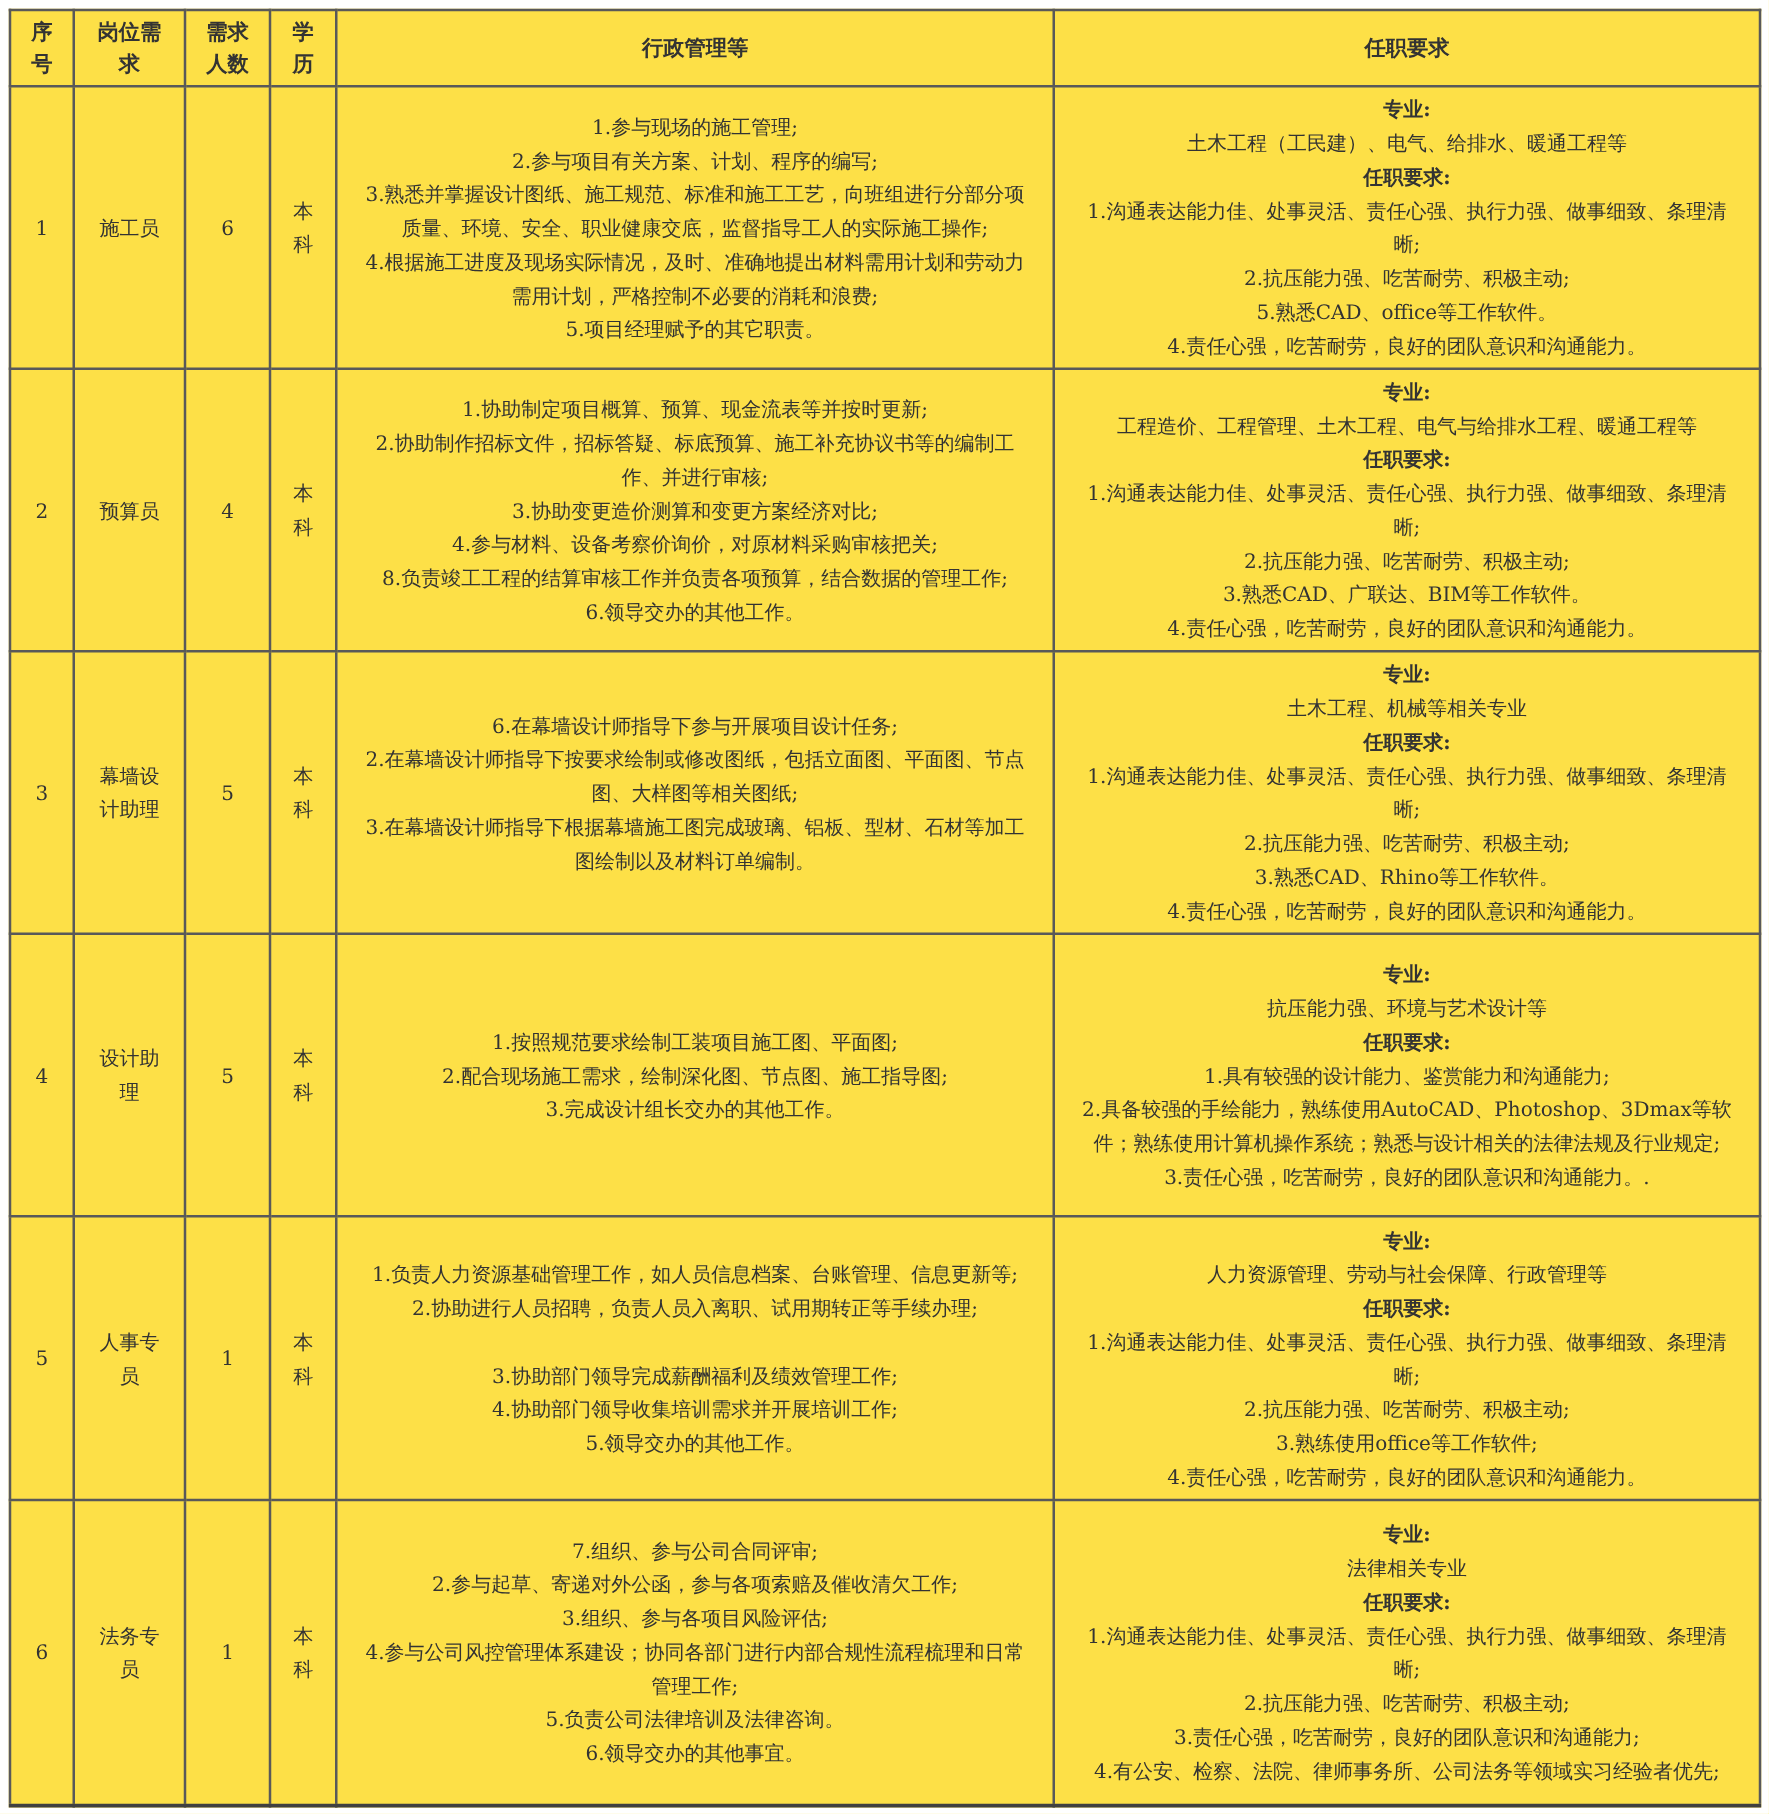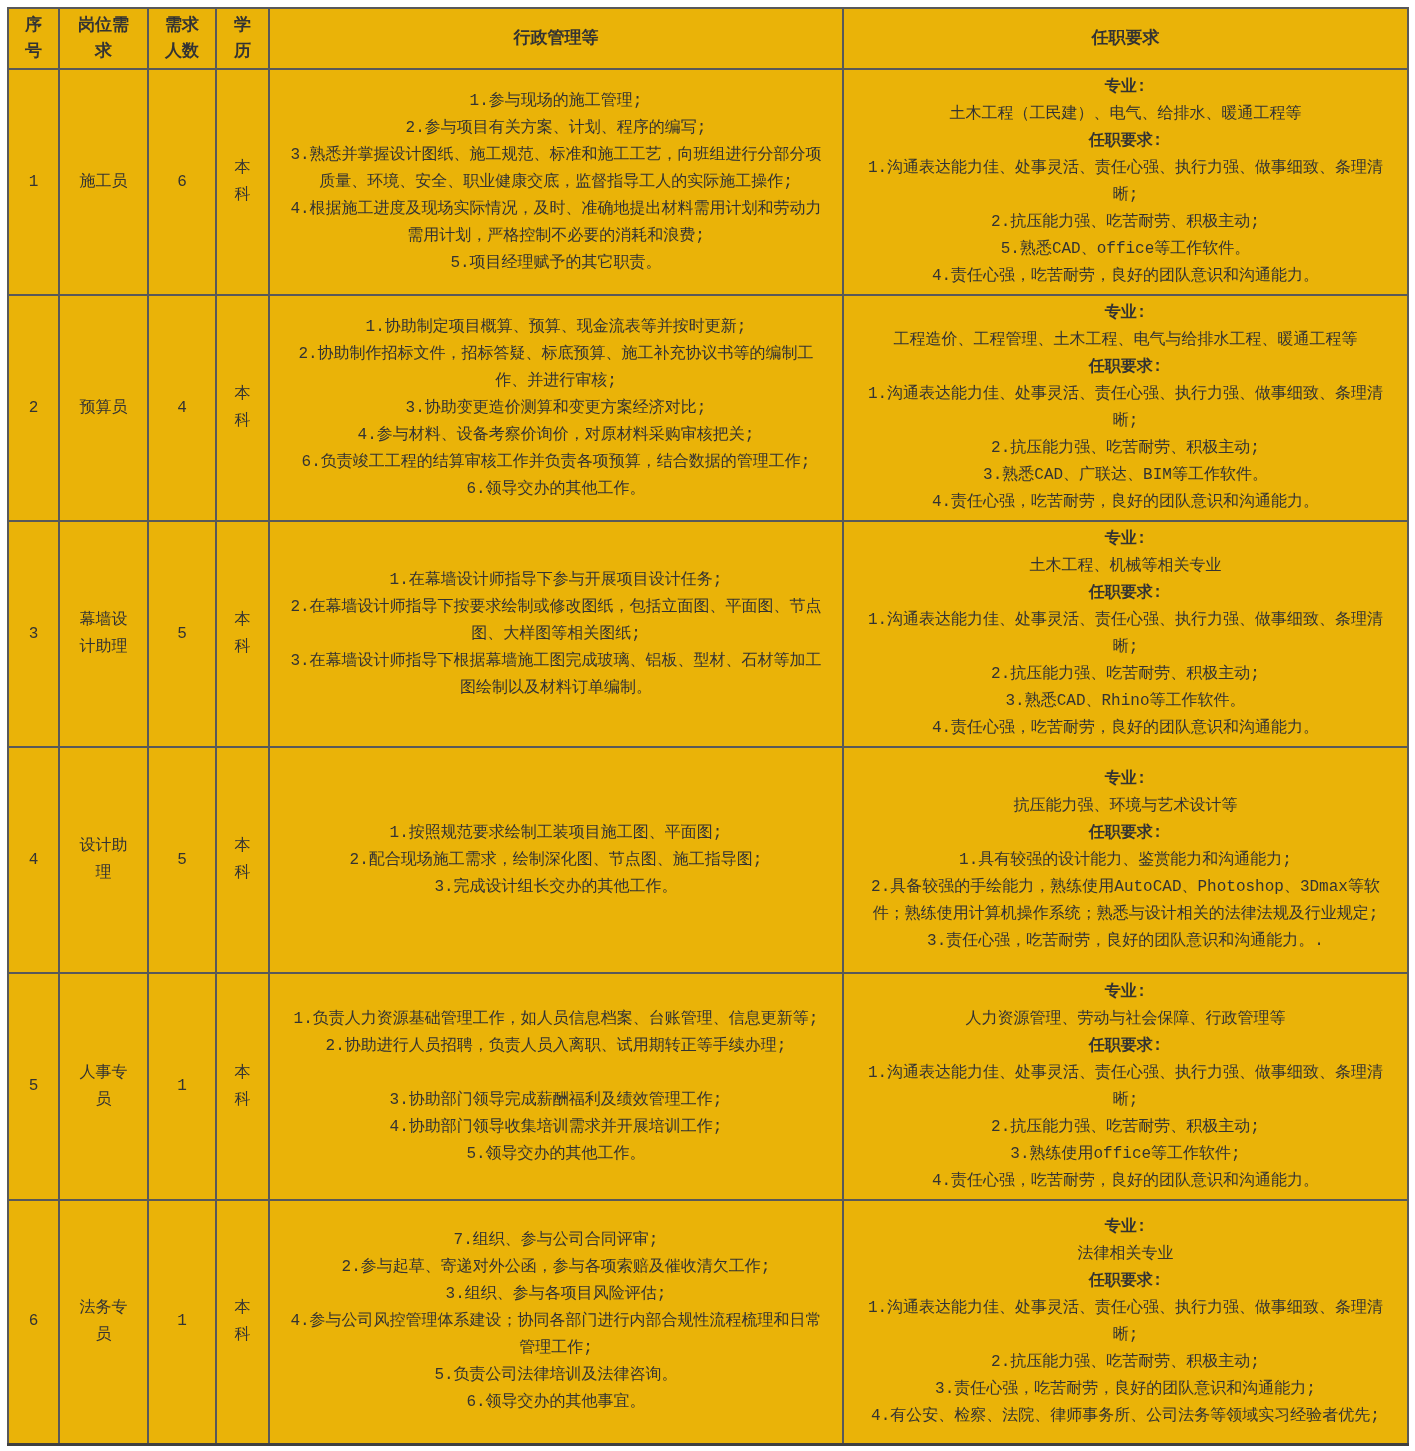--- a/index.html
+++ b/index.html
@@ -13,22 +13,21 @@
     width: 1415px;
     min-height: 1451px;
     box-sizing: border-box;
     padding: 7px 0 0 7px;
     background: #ffffff;
   }
   table.job-table {
     border-collapse: collapse;
     table-layout: fixed;
     width: 1400px;
-    background: #eab308;
-    font-family: Liberation Mono, monospace;
+    background: #fde047;
   }
   table.job-table th,
   table.job-table td {
     border: 2px solid #595959;
     vertical-align: middle;
     text-align: center;
     box-sizing: border-box;
     overflow: hidden;
   }
   table.job-table { border-bottom: 3px solid #404040; }
@@ -115,40 +114,40 @@
         <tr>
           <td class="cell-no">2</td>
           <td class="cell-position">预算员</td>
           <td class="cell-headcount">4</td>
           <td class="cell-education">本科</td>
           <td class="cell-duties">
             <div class="line">1.协助制定项目概算、预算、现金流表等并按时更新;</div>
             <div class="line">2.协助制作招标文件，招标答疑、标底预算、施工补充协议书等的编制工作、并进行审核;</div>
             <div class="line">3.协助变更造价测算和变更方案经济对比;</div>
             <div class="line">4.参与材料、设备考察价询价，对原材料采购审核把关;</div>
-            <div class="line">6.负责竣工工程的结算审核工作并负责各项预算，结合数据的管理工作;</div>
+            <div class="line">8.负责竣工工程的结算审核工作并负责各项预算，结合数据的管理工作;</div>
             <div class="line">6.领导交办的其他工作。</div>
           </td>
           <td class="cell-requirements">
             <div class="line bold">专业:</div>
             <div class="line">工程造价、工程管理、土木工程、电气与给排水工程、暖通工程等</div>
             <div class="line bold">任职要求:</div>
             <div class="line">1.沟通表达能力佳、处事灵活、责任心强、执行力强、做事细致、条理清晰;</div>
             <div class="line">2.抗压能力强、吃苦耐劳、积极主动;</div>
             <div class="line">3.熟悉CAD、广联达、BIM等工作软件。</div>
             <div class="line">4.责任心强，吃苦耐劳，良好的团队意识和沟通能力。</div>
           </td>
         </tr>
         <tr>
           <td class="cell-no">3</td>
           <td class="cell-position">幕墙设计助理</td>
           <td class="cell-headcount">5</td>
           <td class="cell-education">本科</td>
           <td class="cell-duties">
-            <div class="line">1.在幕墙设计师指导下参与开展项目设计任务;</div>
+            <div class="line">6.在幕墙设计师指导下参与开展项目设计任务;</div>
             <div class="line">2.在幕墙设计师指导下按要求绘制或修改图纸，包括立面图、平面图、节点图、大样图等相关图纸;</div>
             <div class="line">3.在幕墙设计师指导下根据幕墙施工图完成玻璃、铝板、型材、石材等加工图绘制以及材料订单编制。</div>
           </td>
           <td class="cell-requirements">
             <div class="line bold">专业:</div>
             <div class="line">土木工程、机械等相关专业</div>
             <div class="line bold">任职要求:</div>
             <div class="line">1.沟通表达能力佳、处事灵活、责任心强、执行力强、做事细致、条理清晰;</div>
             <div class="line">2.抗压能力强、吃苦耐劳、积极主动;</div>
             <div class="line">3.熟悉CAD、Rhino等工作软件。</div>

